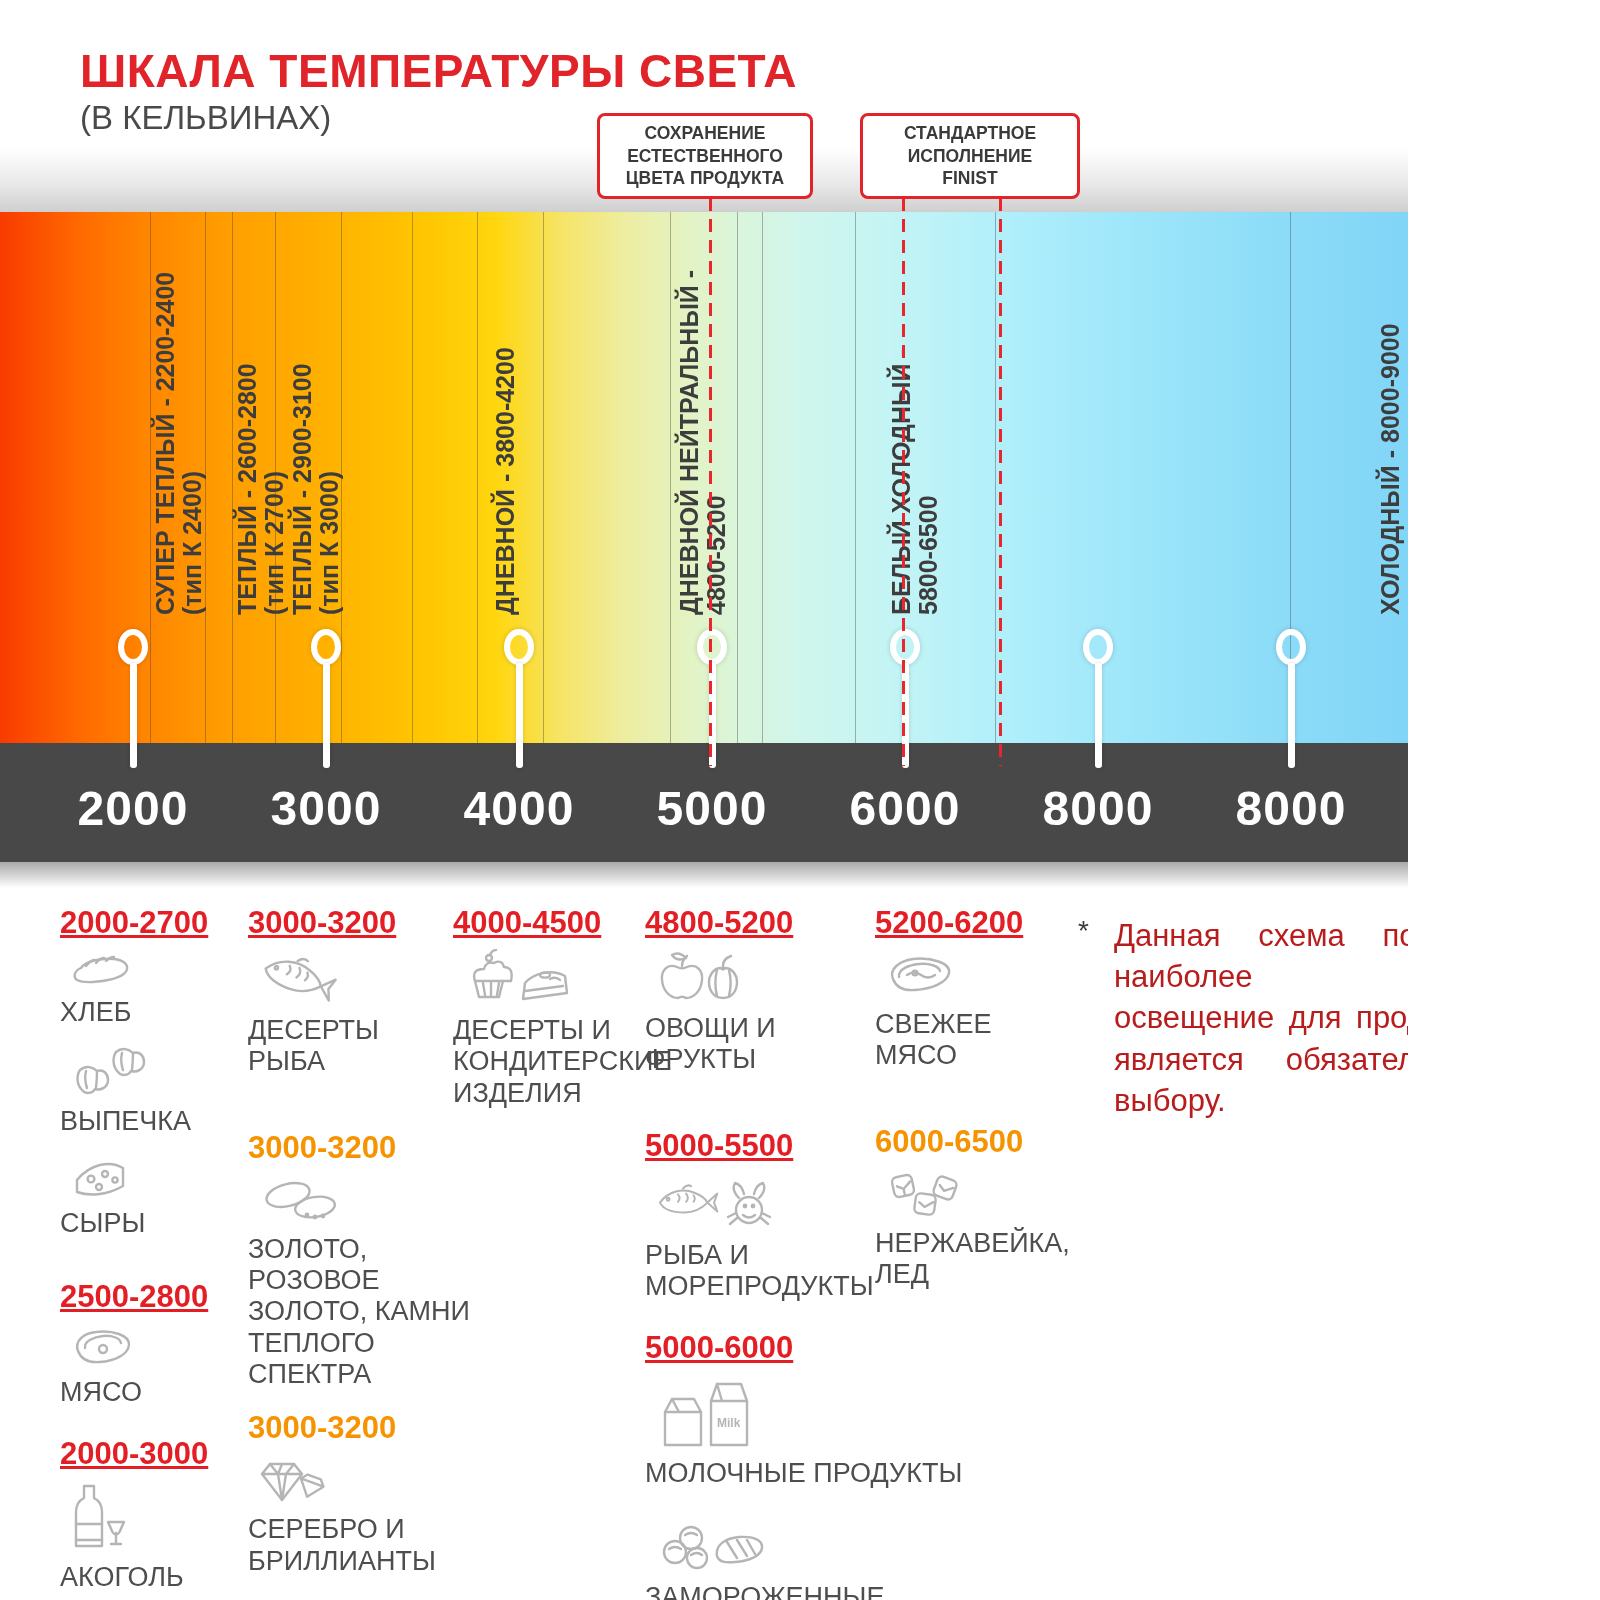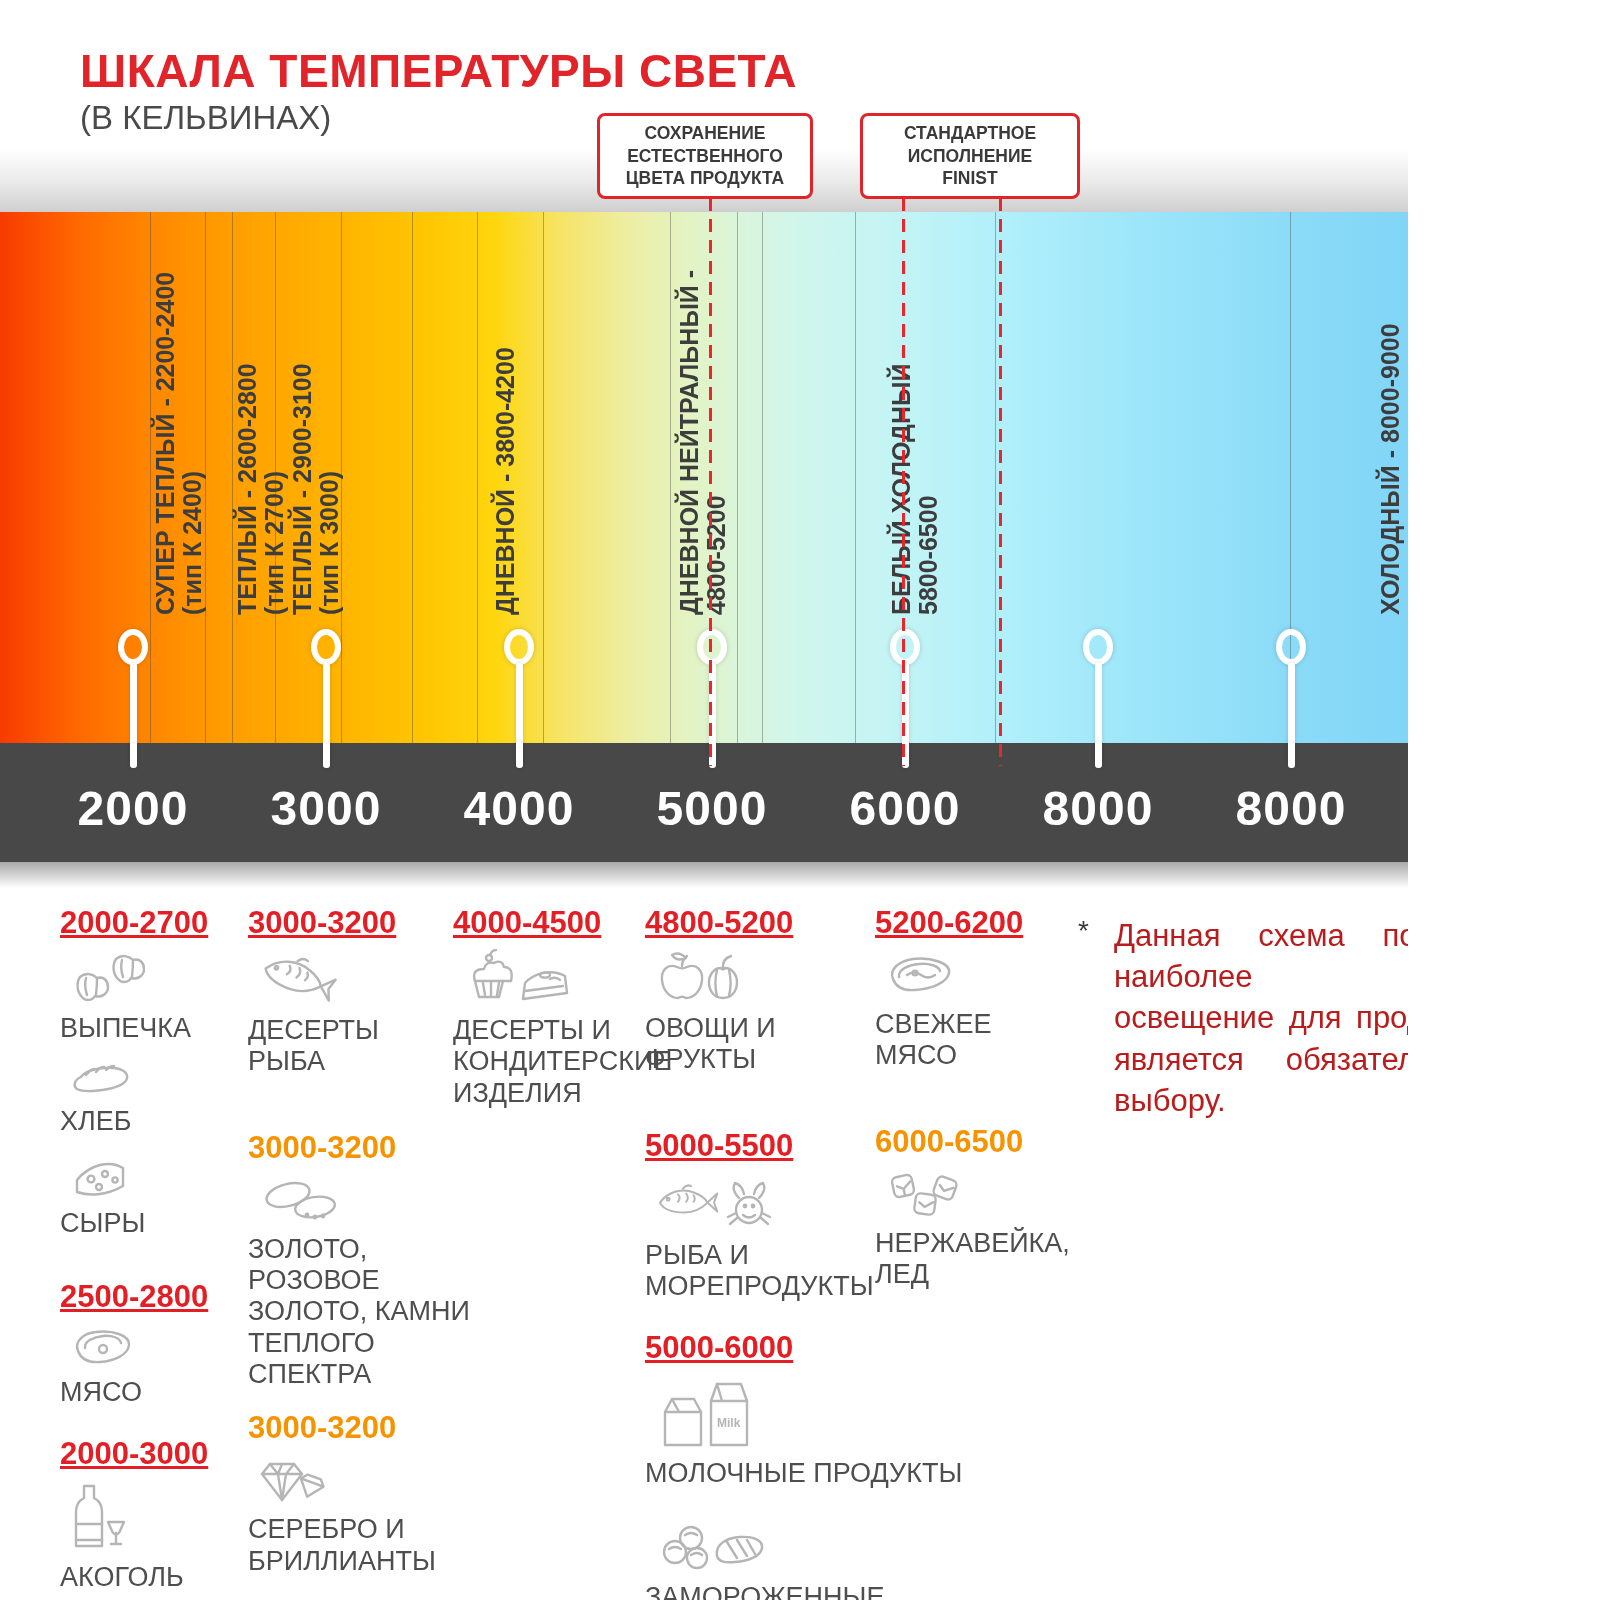--- a/index.html
+++ b/index.html
@@ -171,35 +171,35 @@
          <span>FINIST</span></div>
   </div>
   <div class="dash-line" style="left:708.5px"></div>
   <div class="dash-line" style="left:901.5px"></div>
   <div class="dash-line" style="left:998.5px"></div>
 
   <div class="col" id="col1">
     <div class="range red">2000-2700</div>
     <div class="entry">
       <div class="ic-wrap">
+        <svg class="ic" width="64" height="40" viewBox="0 0 64 40">
+          <path d="M7 31 C3 28 4 22 11 19 C16 12 30 9 44 10 C53 11 58 15 57 20 C56 25 48 29 38 31 C27 33 13 34 7 31 Z"></path>
+          <path d="M16 17 q4 -5 8 -6 M26 14 q4 -5 8 -5 M36 12 q4 -4 8 -4"></path>
+        </svg></div>
+      <div class="lbl">ХЛЕБ</div>
+    </div>
+    <div class="entry">
+      <div class="ic-wrap">
         <svg class="ic" width="84" height="56" viewBox="0 0 84 56">
           <path d="M46 10 c6 -5 13 -3 17 1 c7 -2 11 3 11 9 c0 7 -7 11 -13 9 c-2 4 -9 6 -13 1 c-5 -5 -6 -14 -2 -20 Z"></path>
           <path d="M52 11 q-2 8 1 17 M63 11 q0 8 -1 17"></path>
           <path d="M10 28 c6 -5 13 -3 17 1 c7 -2 11 3 11 9 c0 7 -7 11 -13 9 c-2 4 -9 6 -13 1 c-5 -5 -6 -14 -2 -20 Z"></path>
           <path d="M16 29 q-2 8 1 17 M27 29 q0 8 -1 17"></path>
         </svg></div>
       <div class="lbl">ВЫПЕЧКА</div>
-    </div>
-    <div class="entry">
-      <div class="ic-wrap">
-        <svg class="ic" width="64" height="40" viewBox="0 0 64 40">
-          <path d="M7 31 C3 28 4 22 11 19 C16 12 30 9 44 10 C53 11 58 15 57 20 C56 25 48 29 38 31 C27 33 13 34 7 31 Z"></path>
-          <path d="M16 17 q4 -5 8 -6 M26 14 q4 -5 8 -5 M36 12 q4 -4 8 -4"></path>
-        </svg></div>
-      <div class="lbl">ХЛЕБ</div>
     </div>
     <div class="entry">
       <div class="ic-wrap">
         <svg class="ic" width="60" height="48" viewBox="0 0 60 48">
           <path d="M7 40 L7 28 C20 12 40 8 53 16 L53 34 C36 44 18 44 7 40 Z"></path>
           <circle cx="21" cy="27" r="3.4"></circle>
             <circle cx="35" cy="22" r="3"></circle>
             <circle cx="29" cy="35" r="3"></circle>
             <circle cx="45" cy="28" r="2.6"></circle>
         </svg></div>

